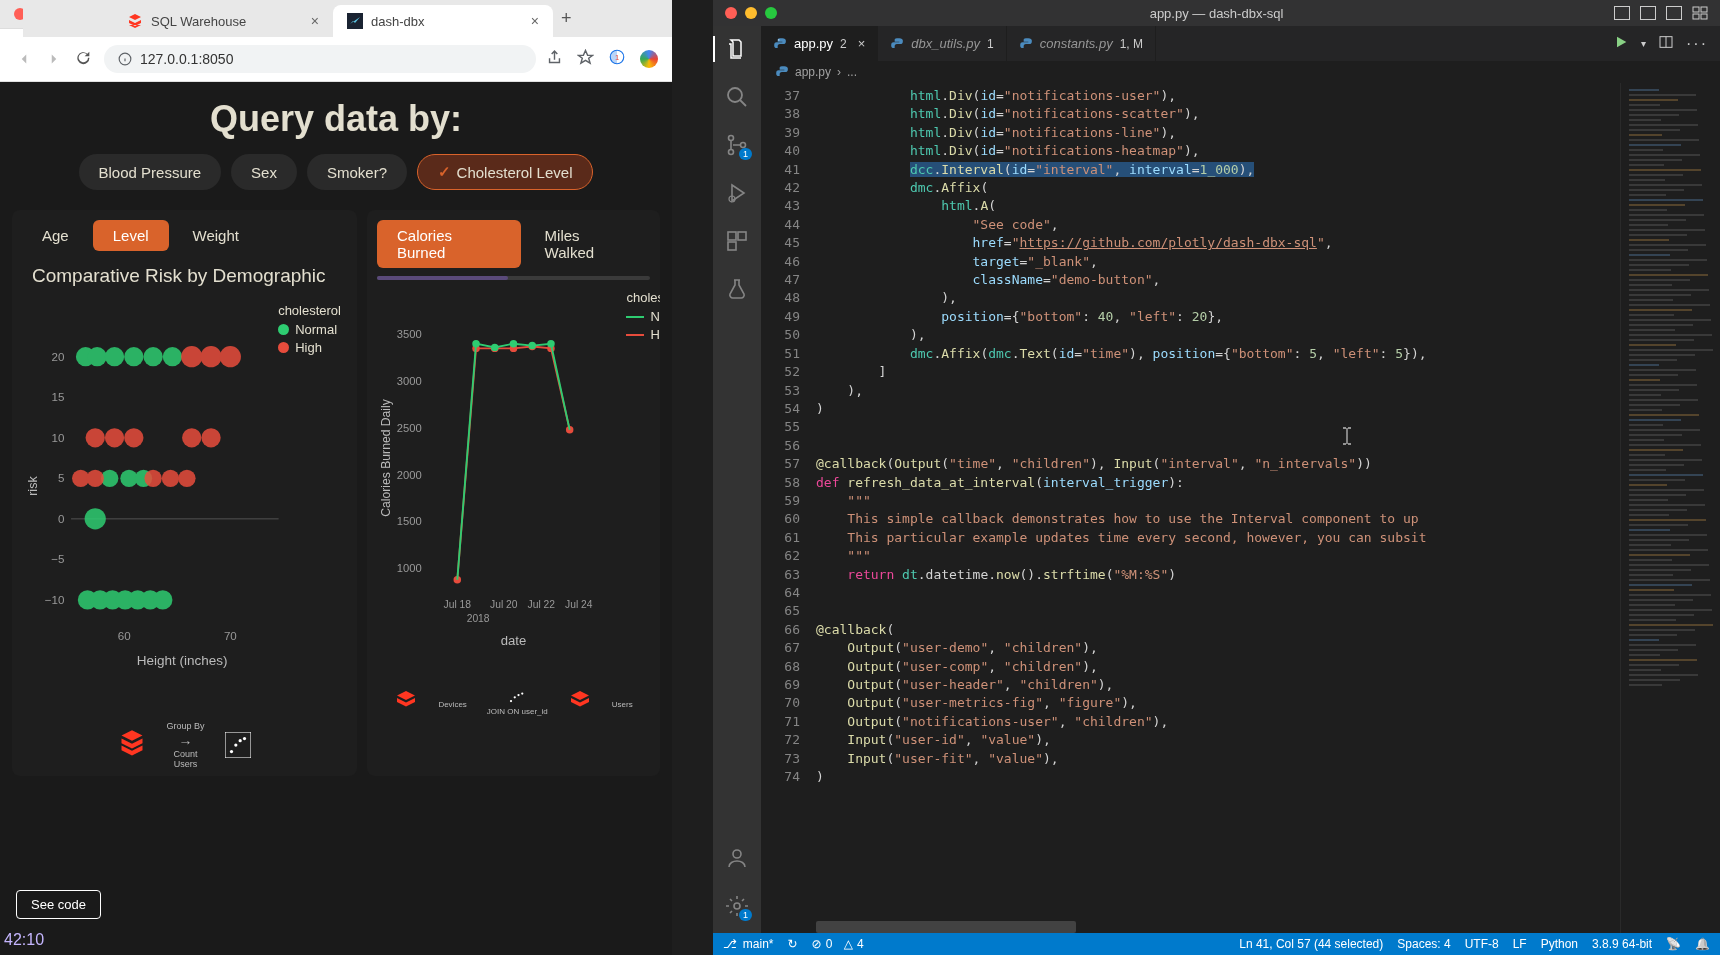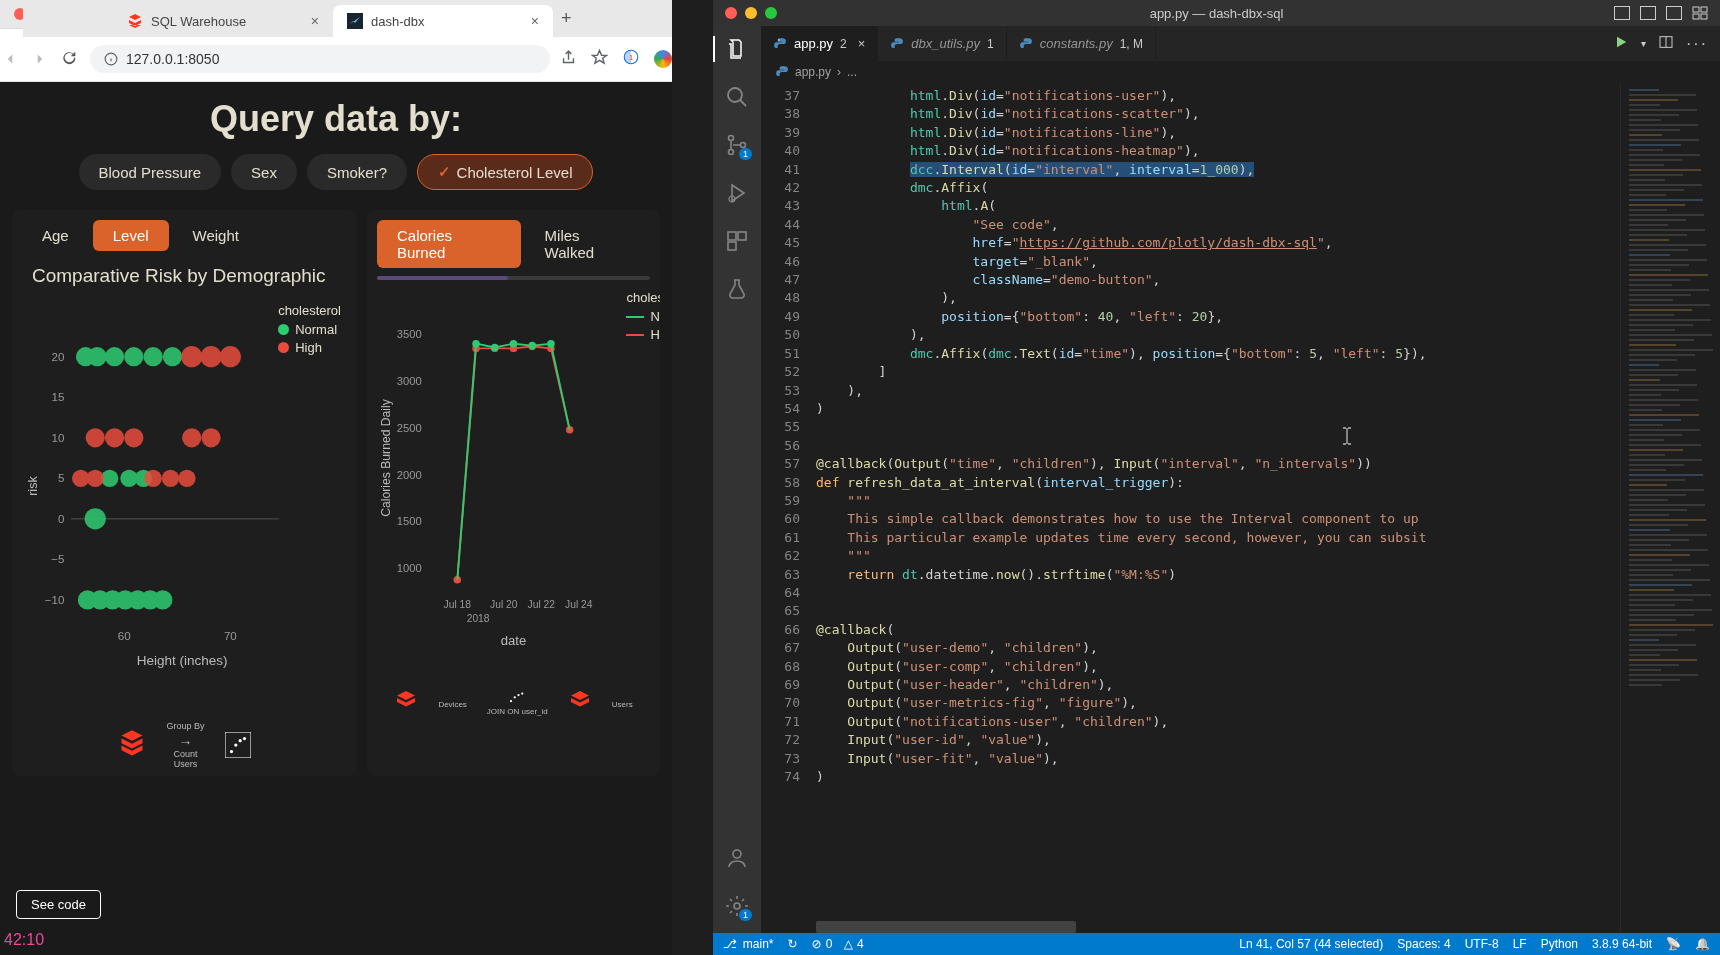--- a/index.html
+++ b/index.html
@@ -54,21 +54,21 @@
     position: relative;
   }
   .tab.active { background: #fff; }
   .tab-close { color: #666; font-size: 14px; cursor: pointer; margin-left: auto; }
   .tab-icon { width: 16px; height: 16px; display: flex; align-items: center; justify-content: center; }
   .new-tab { padding: 8px; color: #555; cursor: pointer; font-size: 18px; }
   .url-bar {
     display: flex;
     align-items: center;
     gap: 10px;
-    padding: 8px 0;
+    padding: 8px 14px;
     background: #fff;
     border-bottom: 1px solid #e0e0e0;
   }
   .nav-arrow { width: 20px; height: 20px; color: #bbb; cursor: pointer; display: flex; align-items: center; justify-content: center; }
   .nav-arrow.fwd { color: #bbb; }
   .reload { color: #555; }
   .url-field {
     flex: 1;
     background: #f1f3f4;
     border-radius: 20px;
@@ -172,21 +172,21 @@
     font-size: 13px;
     border-radius: 4px;
     cursor: pointer;
     background: transparent;
   }
   .time-display {
     position: absolute;
     left: 4px;
     bottom: 6px;
     font-size: 16px;
-    color: #ec4899;
+    color: #c4b5fd;
     margin-top: 8px;
   }
   .footer-logos {
     display: flex;
     justify-content: center;
     gap: 40px;
     padding-top: 8px;
   }
   .logo-box { display:flex; align-items:center; gap:20px; font-size:10px; color:#bbb; }
   .db-cube { color:#ff3621; font-size:28px; }
@@ -294,21 +294,21 @@
   .minimap {
     width: 100px;
     background: linear-gradient(#1e1e1e, #1e1e1e);
     position: relative;
     border-left: 1px solid #2a2a2a;
   }
   .minimap-lines { position:absolute; inset:6px 8px; opacity:0.5; }
   .mm-line { height:2px; background:#555; margin-bottom:3px; }
   .mm-str { background:#8a6a3a; }
   .mm-kw { background:#4a6a8a; }
-  .kw2 { color:#fdba74; }
+  .kw2 { color:#ec4899; }
   .fn { color:#dcdcaa; }
   .cls { color:#4ec9b0; }
   .str { color:#ce9178; }
   .num { color:#b5cea8; }
   .param { color:#9cdcfe; }
   .link { text-decoration: underline; }
   .sel-line { background:#264f78; display:inline; }
   .hscroll { position:absolute; bottom:0; left:0; height:12px; width:260px; background:rgba(121,121,121,0.4); border-radius:2px; }
   .cursor-caret { position:absolute; top:326px; left:430px; width:2px; height:18px; color:#bbb; }
 

